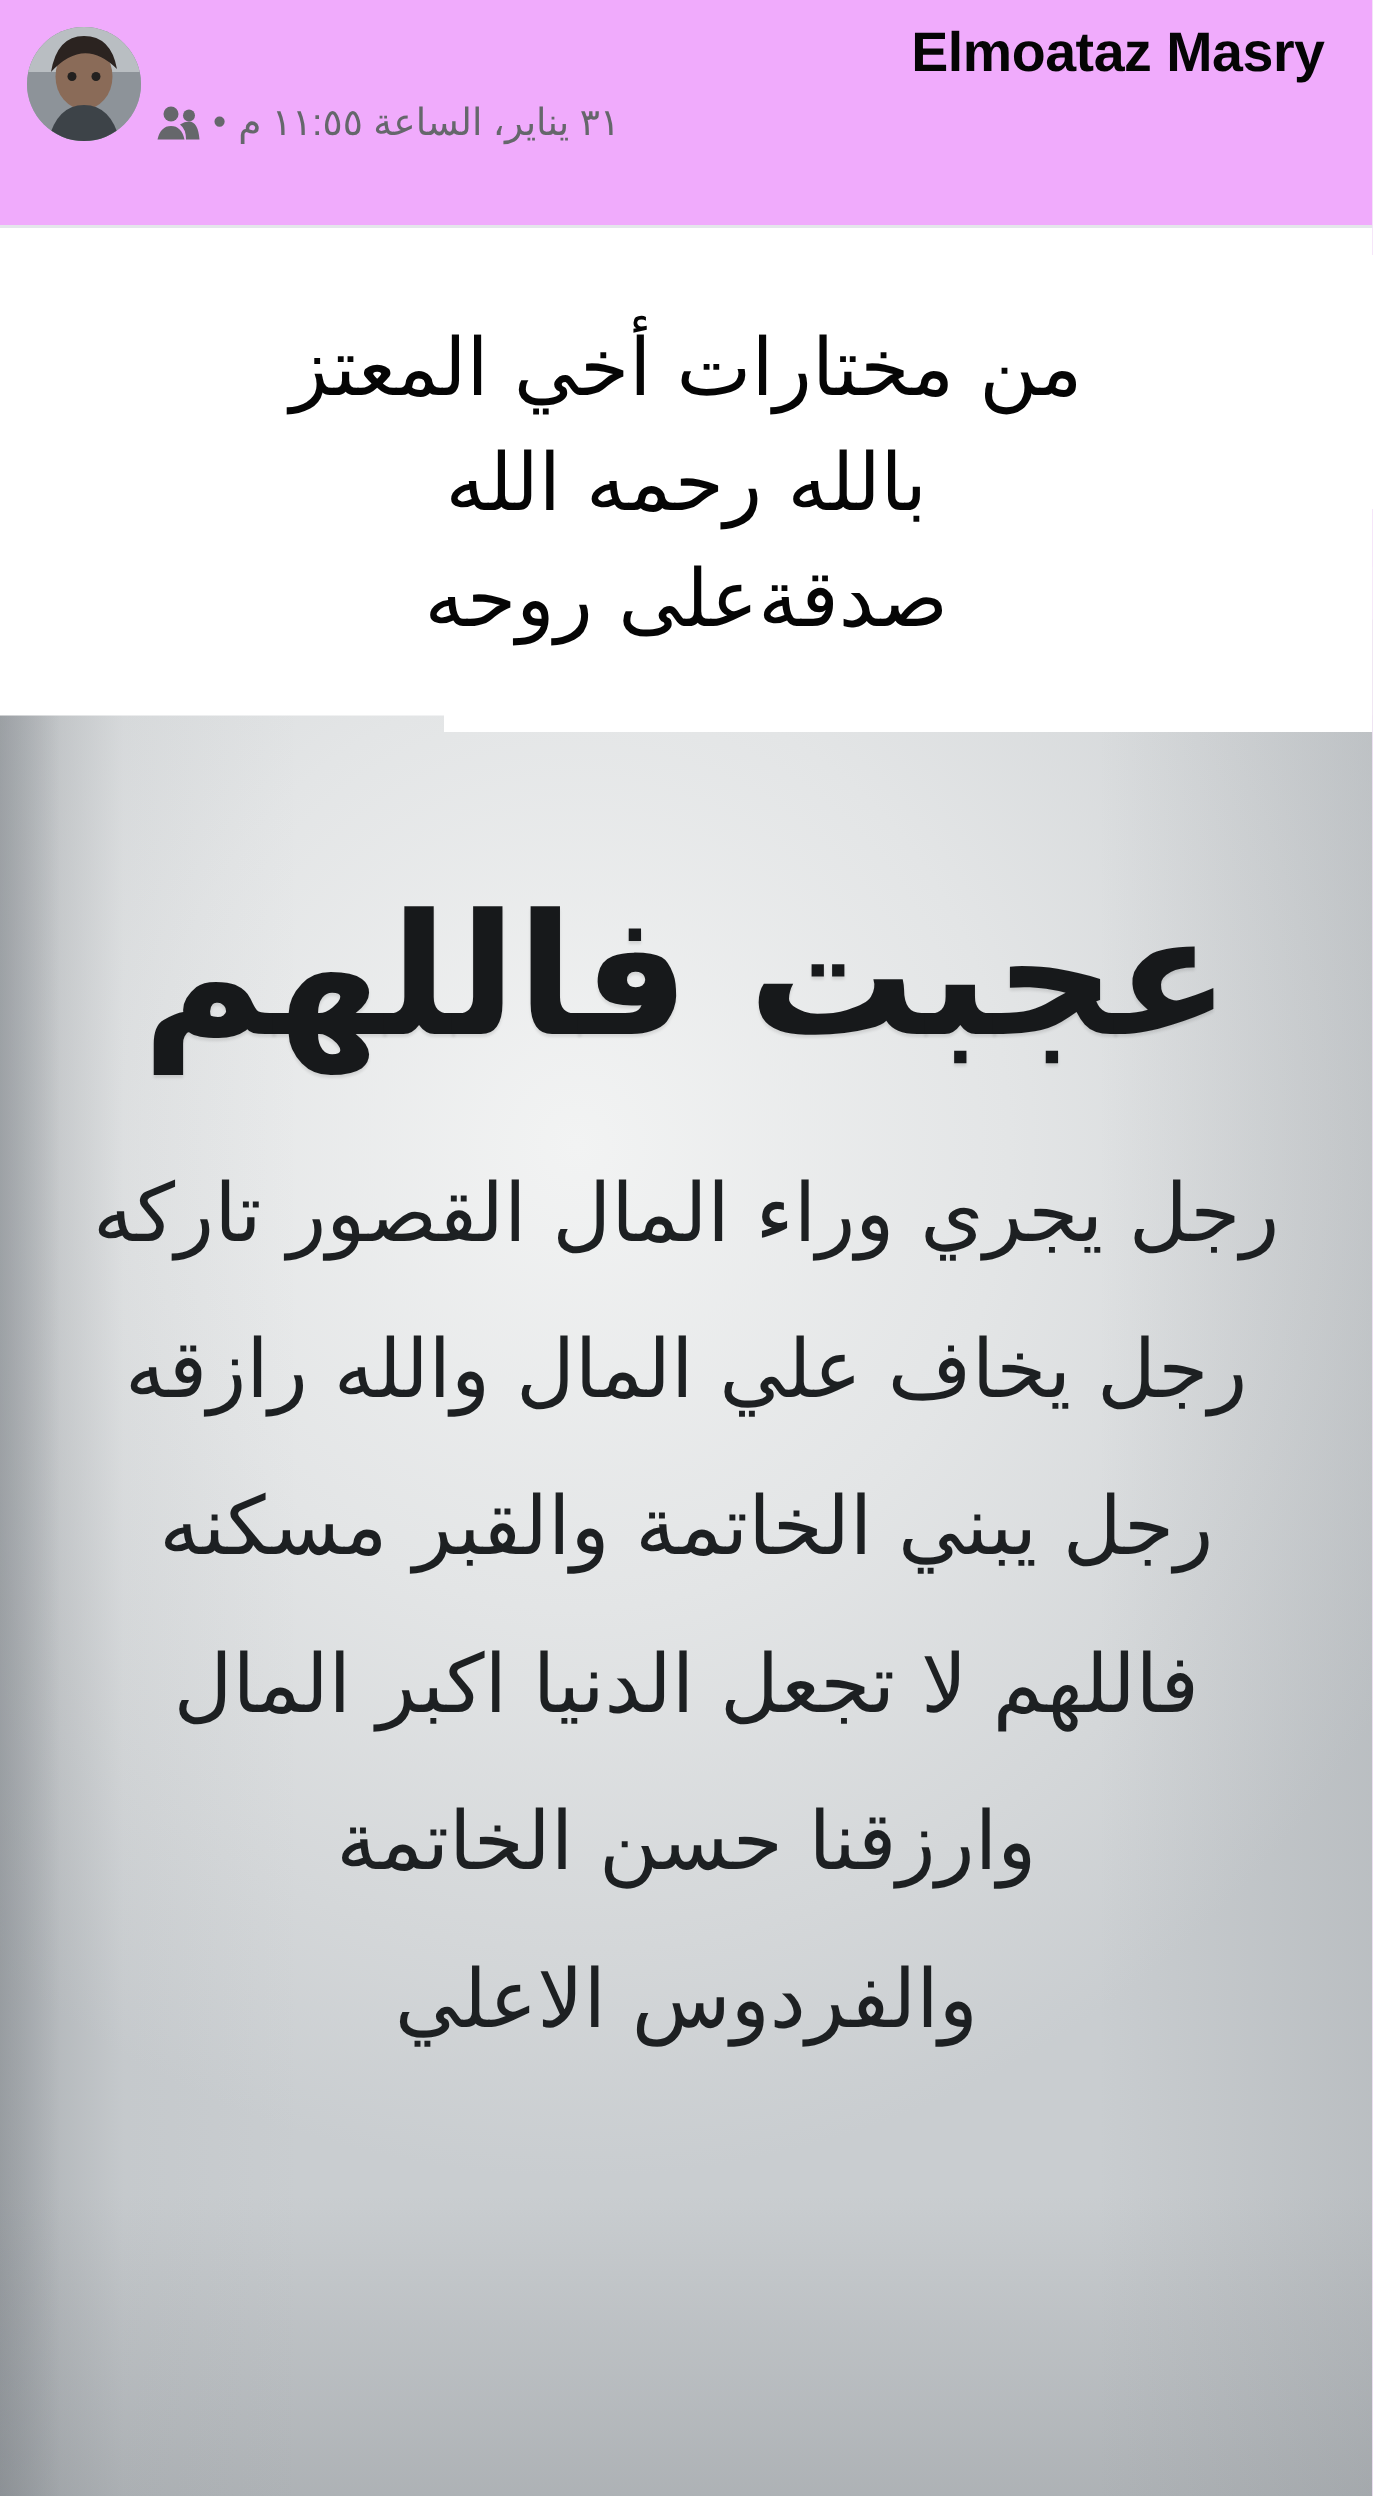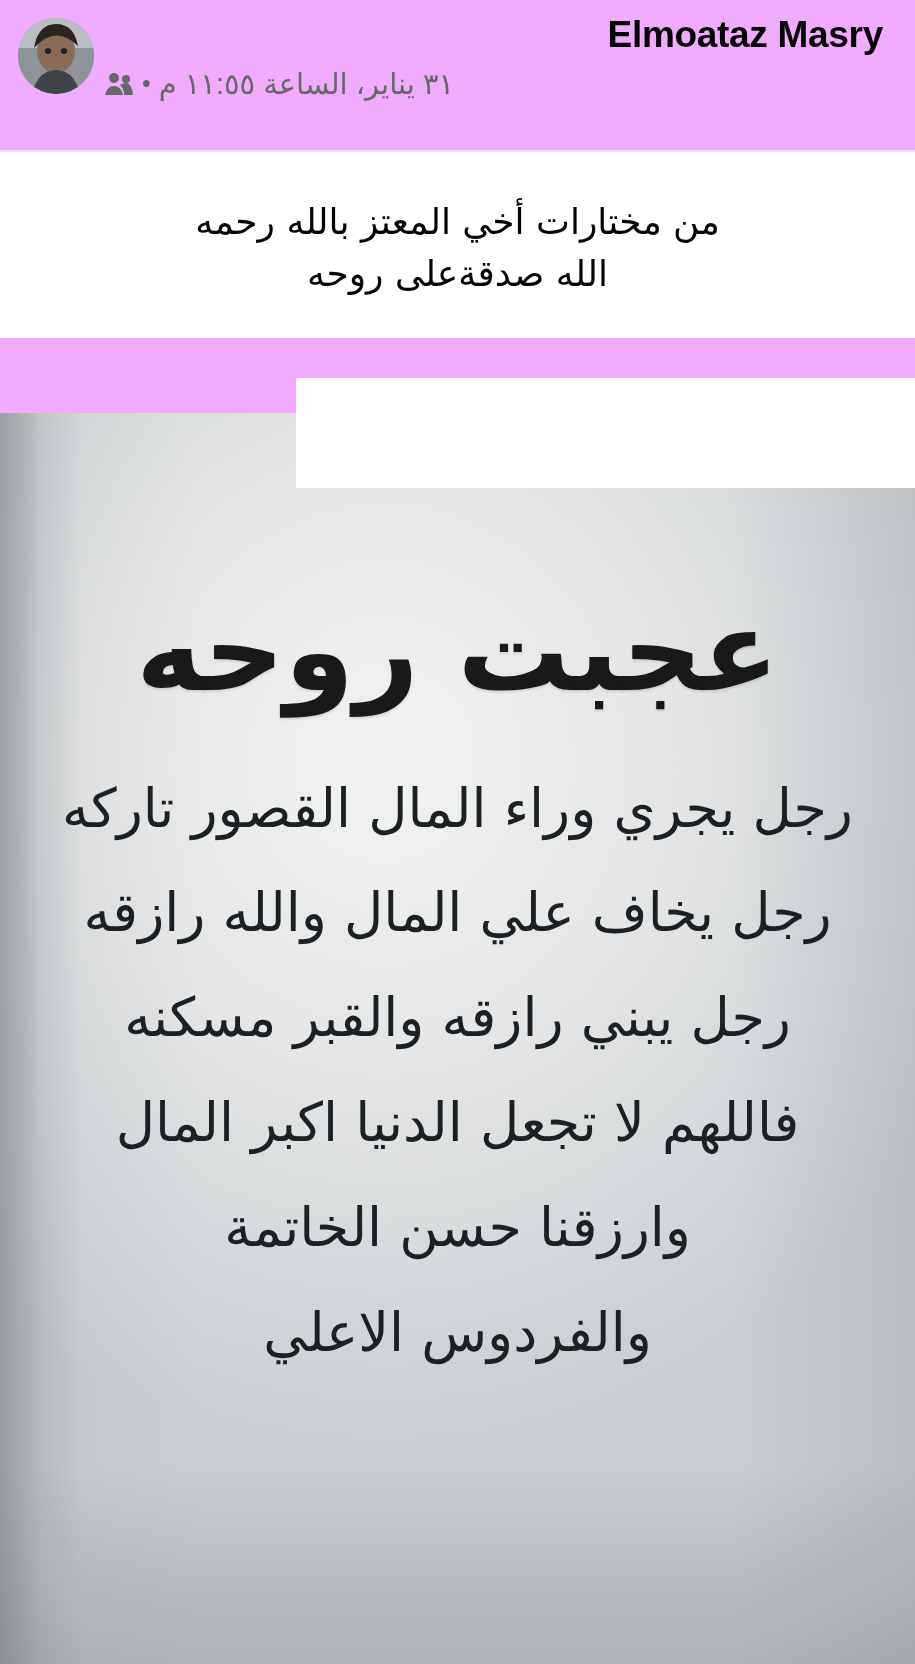--- a/index.html
+++ b/index.html
@@ -70,21 +70,21 @@
     flex-direction: row;
     align-items: center;
     justify-content: flex-end;
     gap: 8px;
     color: #65676b;
     font-size: 25px;
     direction: rtl;
   }
   .meta-timestamp {
     color: #65676b;
-    font-size: 29px;
+    font-size: 25px;
     white-space: nowrap;
   }
   .meta-dot {
     color: #65676b;
     font-size: 25px;
     line-height: 1;
   }
   .audience-icon {
     display: inline-block;
     width: 30px;
@@ -104,25 +104,26 @@
     position: relative;
     z-index: 3;
     background: #ffffff;
     padding: 44px 180px 38px 180px;
     box-sizing: border-box;
     text-align: center;
     direction: rtl;
   }
   .post-message {
     font-family: "DejaVu Sans", sans-serif;
-    font-size: 36px;
+    font-size: 53px;
     line-height: 1.45;
     color: #050505;
     white-space: pre-wrap;
     word-wrap: break-word;
+    margin-top: 12px;
   }
 
   
   .post-photo {
     position: absolute;
     left: 0;
     top: 413px;
     width: 915px;
     height: 1251px;
     overflow: hidden;
@@ -253,23 +254,23 @@
 
   <div class="post-body-shield"></div>
 
   <div class="post-photo">
     <div class="photo-inner"></div>
     <div class="photo-streak"></div>
     <div class="photo-topbar"></div>
     <div class="photo-vignette"></div>
 
     <div class="photo-text">
-      <div class="photo-title">عجبت روحه</div>
+      <div class="photo-title">عجبت فاللهم</div>
       <div class="photo-line">رجل يجري وراء المال القصور تاركه</div>
       <div class="photo-line">رجل يخاف علي المال والله رازقه</div>
-      <div class="photo-line">رجل يبني رازقه والقبر مسكنه</div>
+      <div class="photo-line">رجل يبني الخاتمة والقبر مسكنه</div>
       <div class="photo-line">فاللهم لا تجعل الدنيا اكبر المال</div>
       <div class="photo-line short">وارزقنا حسن الخاتمة</div>
       <div class="photo-line short">والفردوس الاعلي</div>
     </div>
   </div>
 
 </div>
 
 </body></html>

